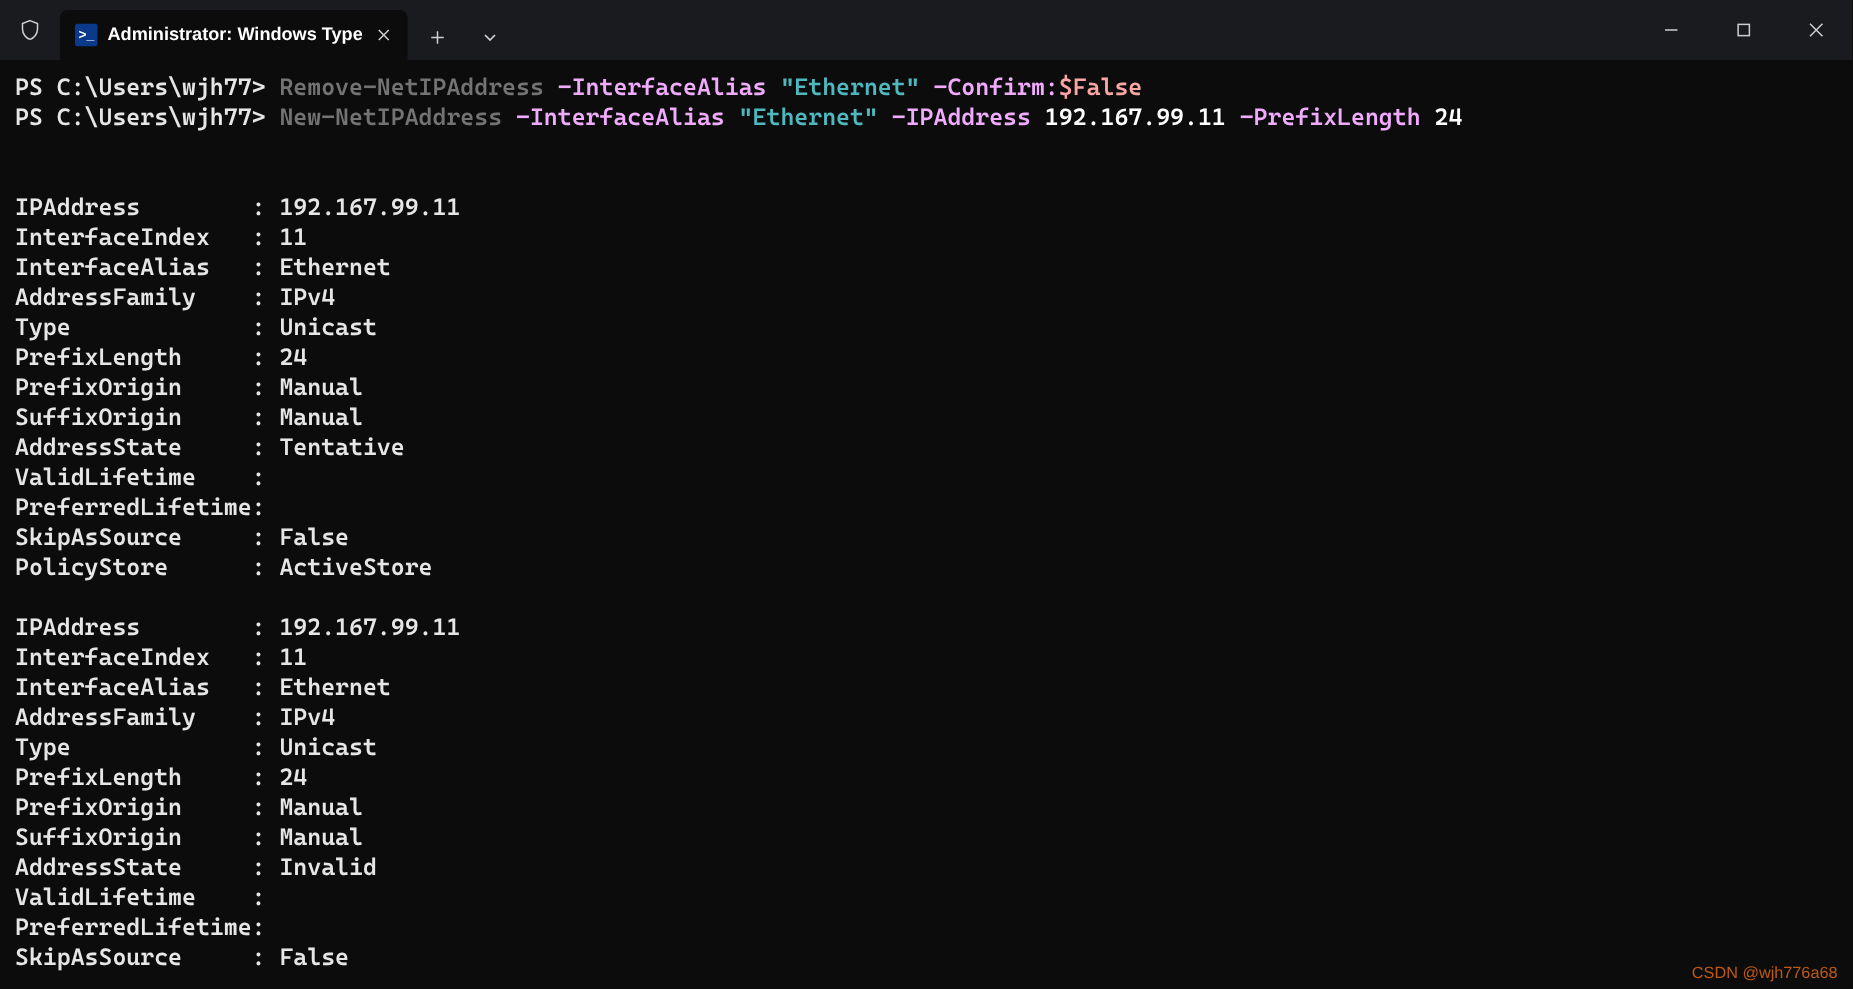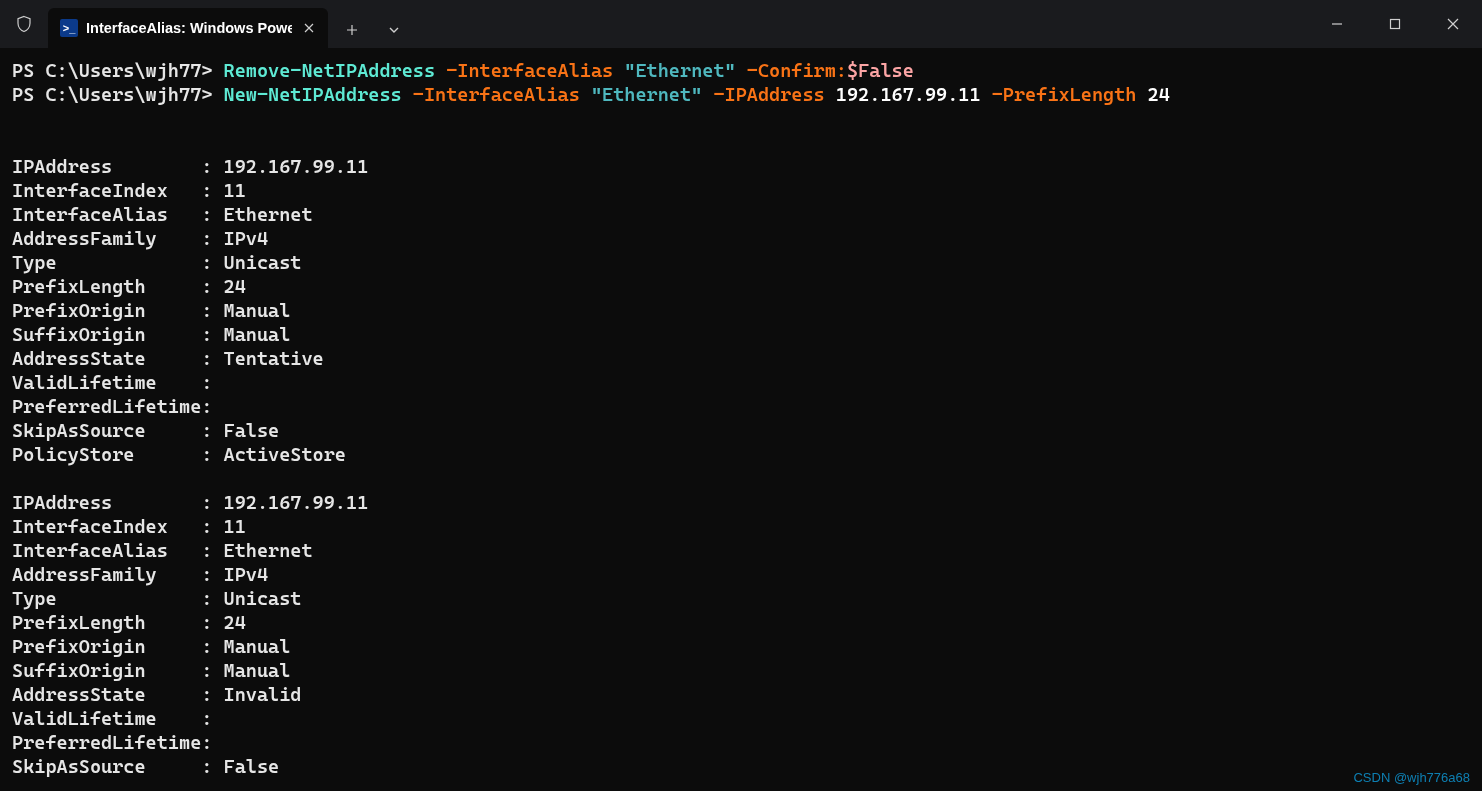--- a/index.html
+++ b/index.html
@@ -104,49 +104,49 @@
     }
     .winbtn svg { width: 12px; height: 12px; }
     .term {
       padding: 10px 12px 0 12px;
       line-height: 24px;
       white-space: pre;
       letter-spacing: 0;
       font-weight: 600;
       color: #e6e6e6;
     }
-    .cmd-yellow { color: #5eead4; }
-    .cmd-gray { color: #f97316; }
+    .cmd-yellow { color: #737373; }
+    .cmd-gray { color: #f0abfc; }
     .cmd-teal { color: #4fb8bf; }
     .cmd-green { color: #fca5a5; }
     .cmd-num { color: #ffffff; }
     .watermark {
       position: absolute;
       bottom: 6px;
       right: 12px;
-      color: #0ea5e9;
+      color: #f97316;
       font-family: "Segoe UI", sans-serif;
       font-size: 13px;
       font-weight: 400;
       opacity: 0.75;
     }
   </style>
 </head>
 <body>
 
 <div class="titlebar">
   <div class="appicon">
     <svg viewBox="0 0 24 24" fill="none">
       <path d="M12 2 L20 5 V11 C20 16 16.5 20.5 12 22 C7.5 20.5 4 16 4 11 V5 Z" stroke="#cfcfcf" stroke-width="1.6" fill="none"></path>
     </svg>
   </div>
   <div class="tabs">
     <div class="tab">
       <span class="psicon">&gt;_</span>
-      <span class="label">InterfaceAlias: Windows Powe</span>
+      <span class="label">Administrator: Windows Type</span>
       <span class="tab-close">
         <svg viewBox="0 0 10 10">
             <path d="M1 1 L9 9 M9 1 L1 9" stroke="#cfcfcf" stroke-width="1.2"></path>
           </svg>
       </span>
     </div>
     <div class="tabbtn">
       <svg viewBox="0 0 12 12">
           <path d="M6 1 V11 M1 6 H11" stroke="#cfcfcf" stroke-width="1.2"></path>
         </svg>

